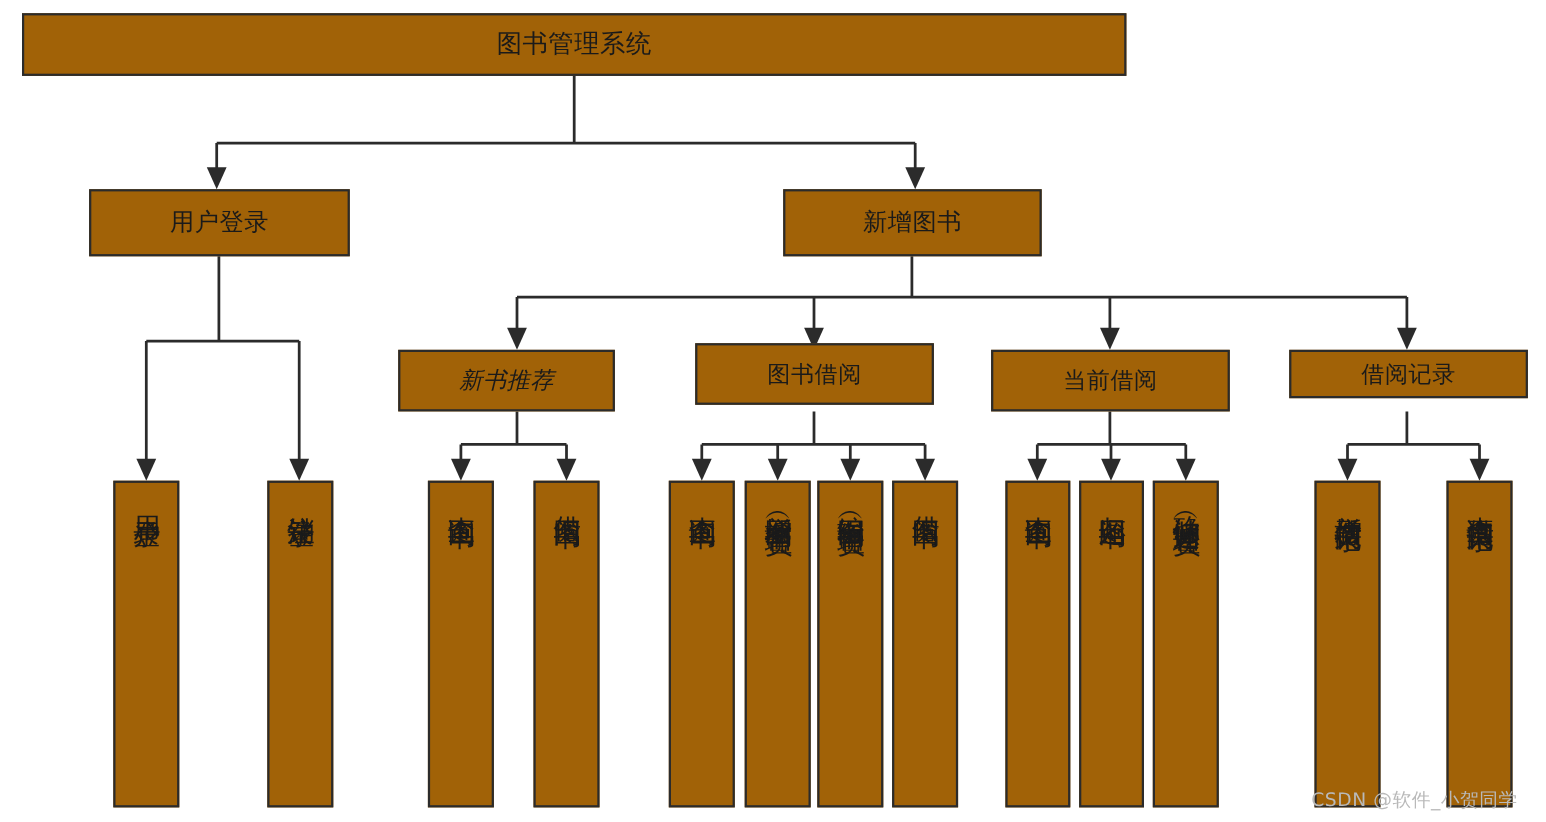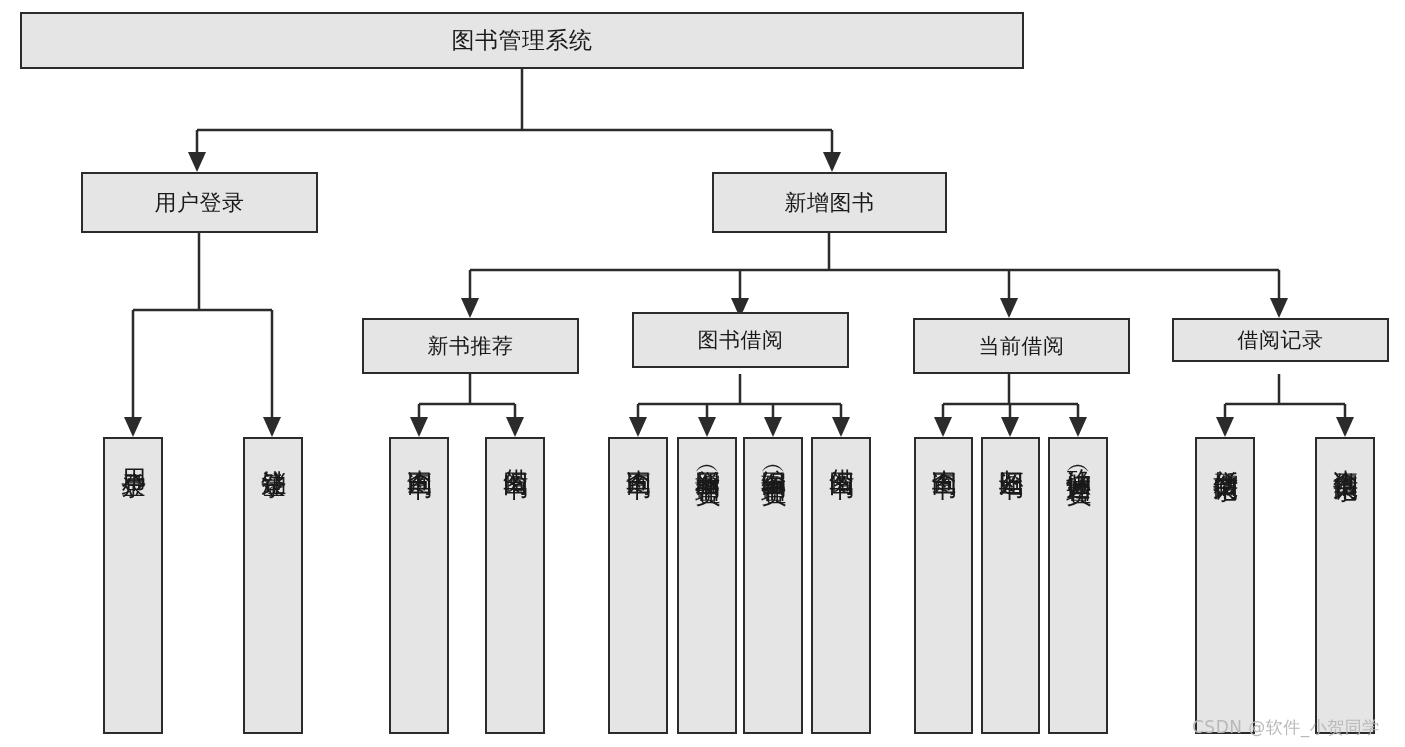--- a/index.html
+++ b/index.html
@@ -21,21 +21,21 @@
     position: absolute;
     left: 0;
     top: 0;
     width: 1405px;
     height: 747px;
   }
   .node {
     position: absolute;
     box-sizing: border-box;
     border: 2.5px solid #2b2b2b;
-    background: #e5e5e5;
+    background: #a16207;
     display: flex;
     align-items: center;
     justify-content: center;
     color: #1a1a1a;
   }
   .node-label {
     white-space: nowrap;
     line-height: 1.25;
   }
   .node.horizontal .node-label {
@@ -110,27 +110,27 @@
   <div id="nodes-layer">
       <div class="node root horizontal" style="left: 20px; top: 12px; width: 1004px; height: 57px;">
         <span class="node-label">图书管理系统</span>
       </div>
       <div class="node lvl1 horizontal" style="left: 81px; top: 172px; width: 237px; height: 61px;">
         <span class="node-label">用户登录</span>
       </div>
       <div class="node lvl1 horizontal" style="left: 712px; top: 172px; width: 235px; height: 61px;">
         <span class="node-label">新增图书</span>
       </div>
-      <div class="node lvl2 horizontal" style="left: 362px; top: 318px; width: 217px; height: 56px;">
+      <div class="node lvl2 horizontal" style="left: 362px; top: 318px; width: 197px; height: 56px; font-style: italic;">
         <span class="node-label">新书推荐</span>
       </div>
       <div class="node lvl2 horizontal" style="left: 632px; top: 312px; width: 217px; height: 56px;">
         <span class="node-label">图书借阅</span>
       </div>
-      <div class="node lvl2 horizontal" style="left: 901px; top: 318px; width: 217px; height: 56px; margin-left: 12px;">
+      <div class="node lvl2 horizontal" style="left: 901px; top: 318px; width: 217px; height: 56px;">
         <span class="node-label">当前借阅</span>
       </div>
       <div class="node lvl2 horizontal" style="left: 1172px; top: 318px; width: 217px; height: 44px;">
         <span class="node-label">借阅记录</span>
       </div>
       <div class="node leaf vertical" style="left: 103px; top: 437px; width: 60px; height: 297px;">
         <span class="node-label">用户登录</span>
       </div>
       <div class="node leaf vertical" style="left: 243px; top: 437px; width: 60px; height: 297px;">
         <span class="node-label">注销登录</span>

